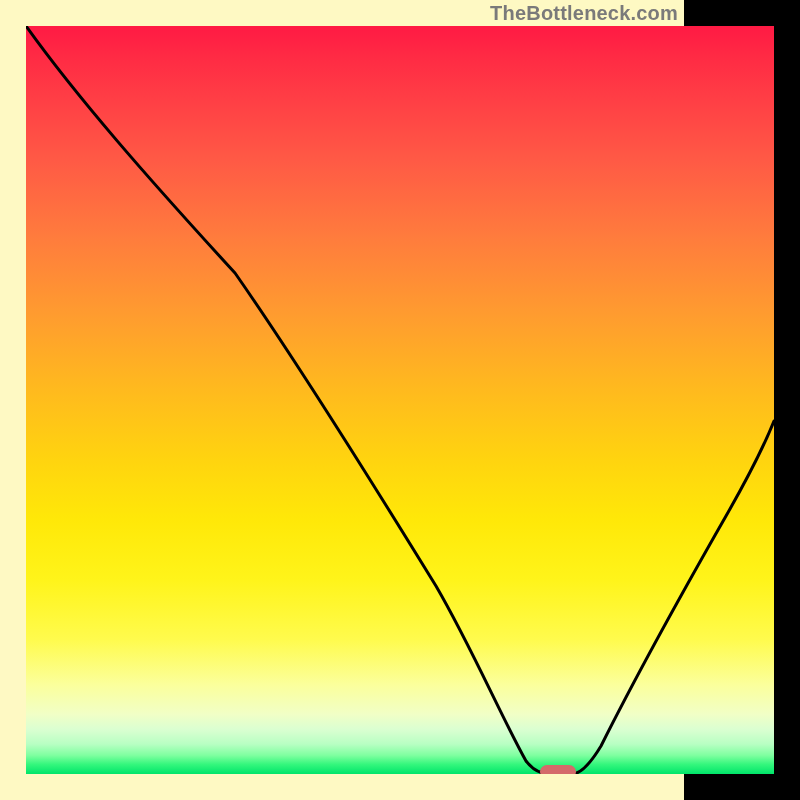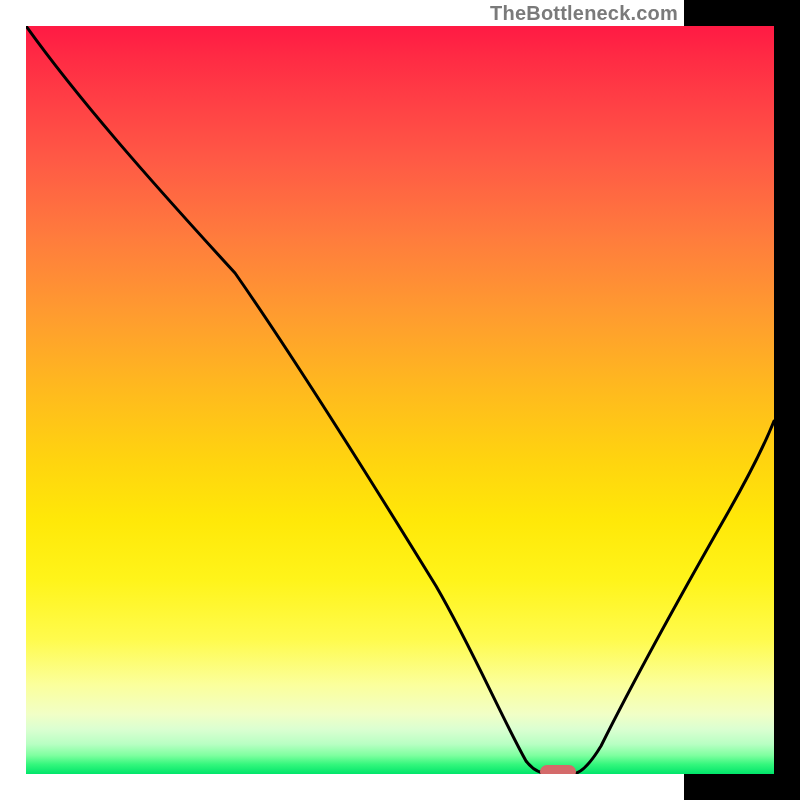--- a/index.html
+++ b/index.html
@@ -7,21 +7,21 @@
     padding: 0;
     width: 800px;
     height: 800px;
     background: #000;
     overflow: hidden;
   }
   .chart-container {
     position: relative;
     width: 684px;
     height: 800px;
-    background: #ffffff;
+    background: #fef9c3;
   }
   .plot-area {
     position: absolute;
     left: 26px;
     top: 26px;
     width: 748px;
     height: 748px;
   }
   .gradient-bg {
     position: absolute;

